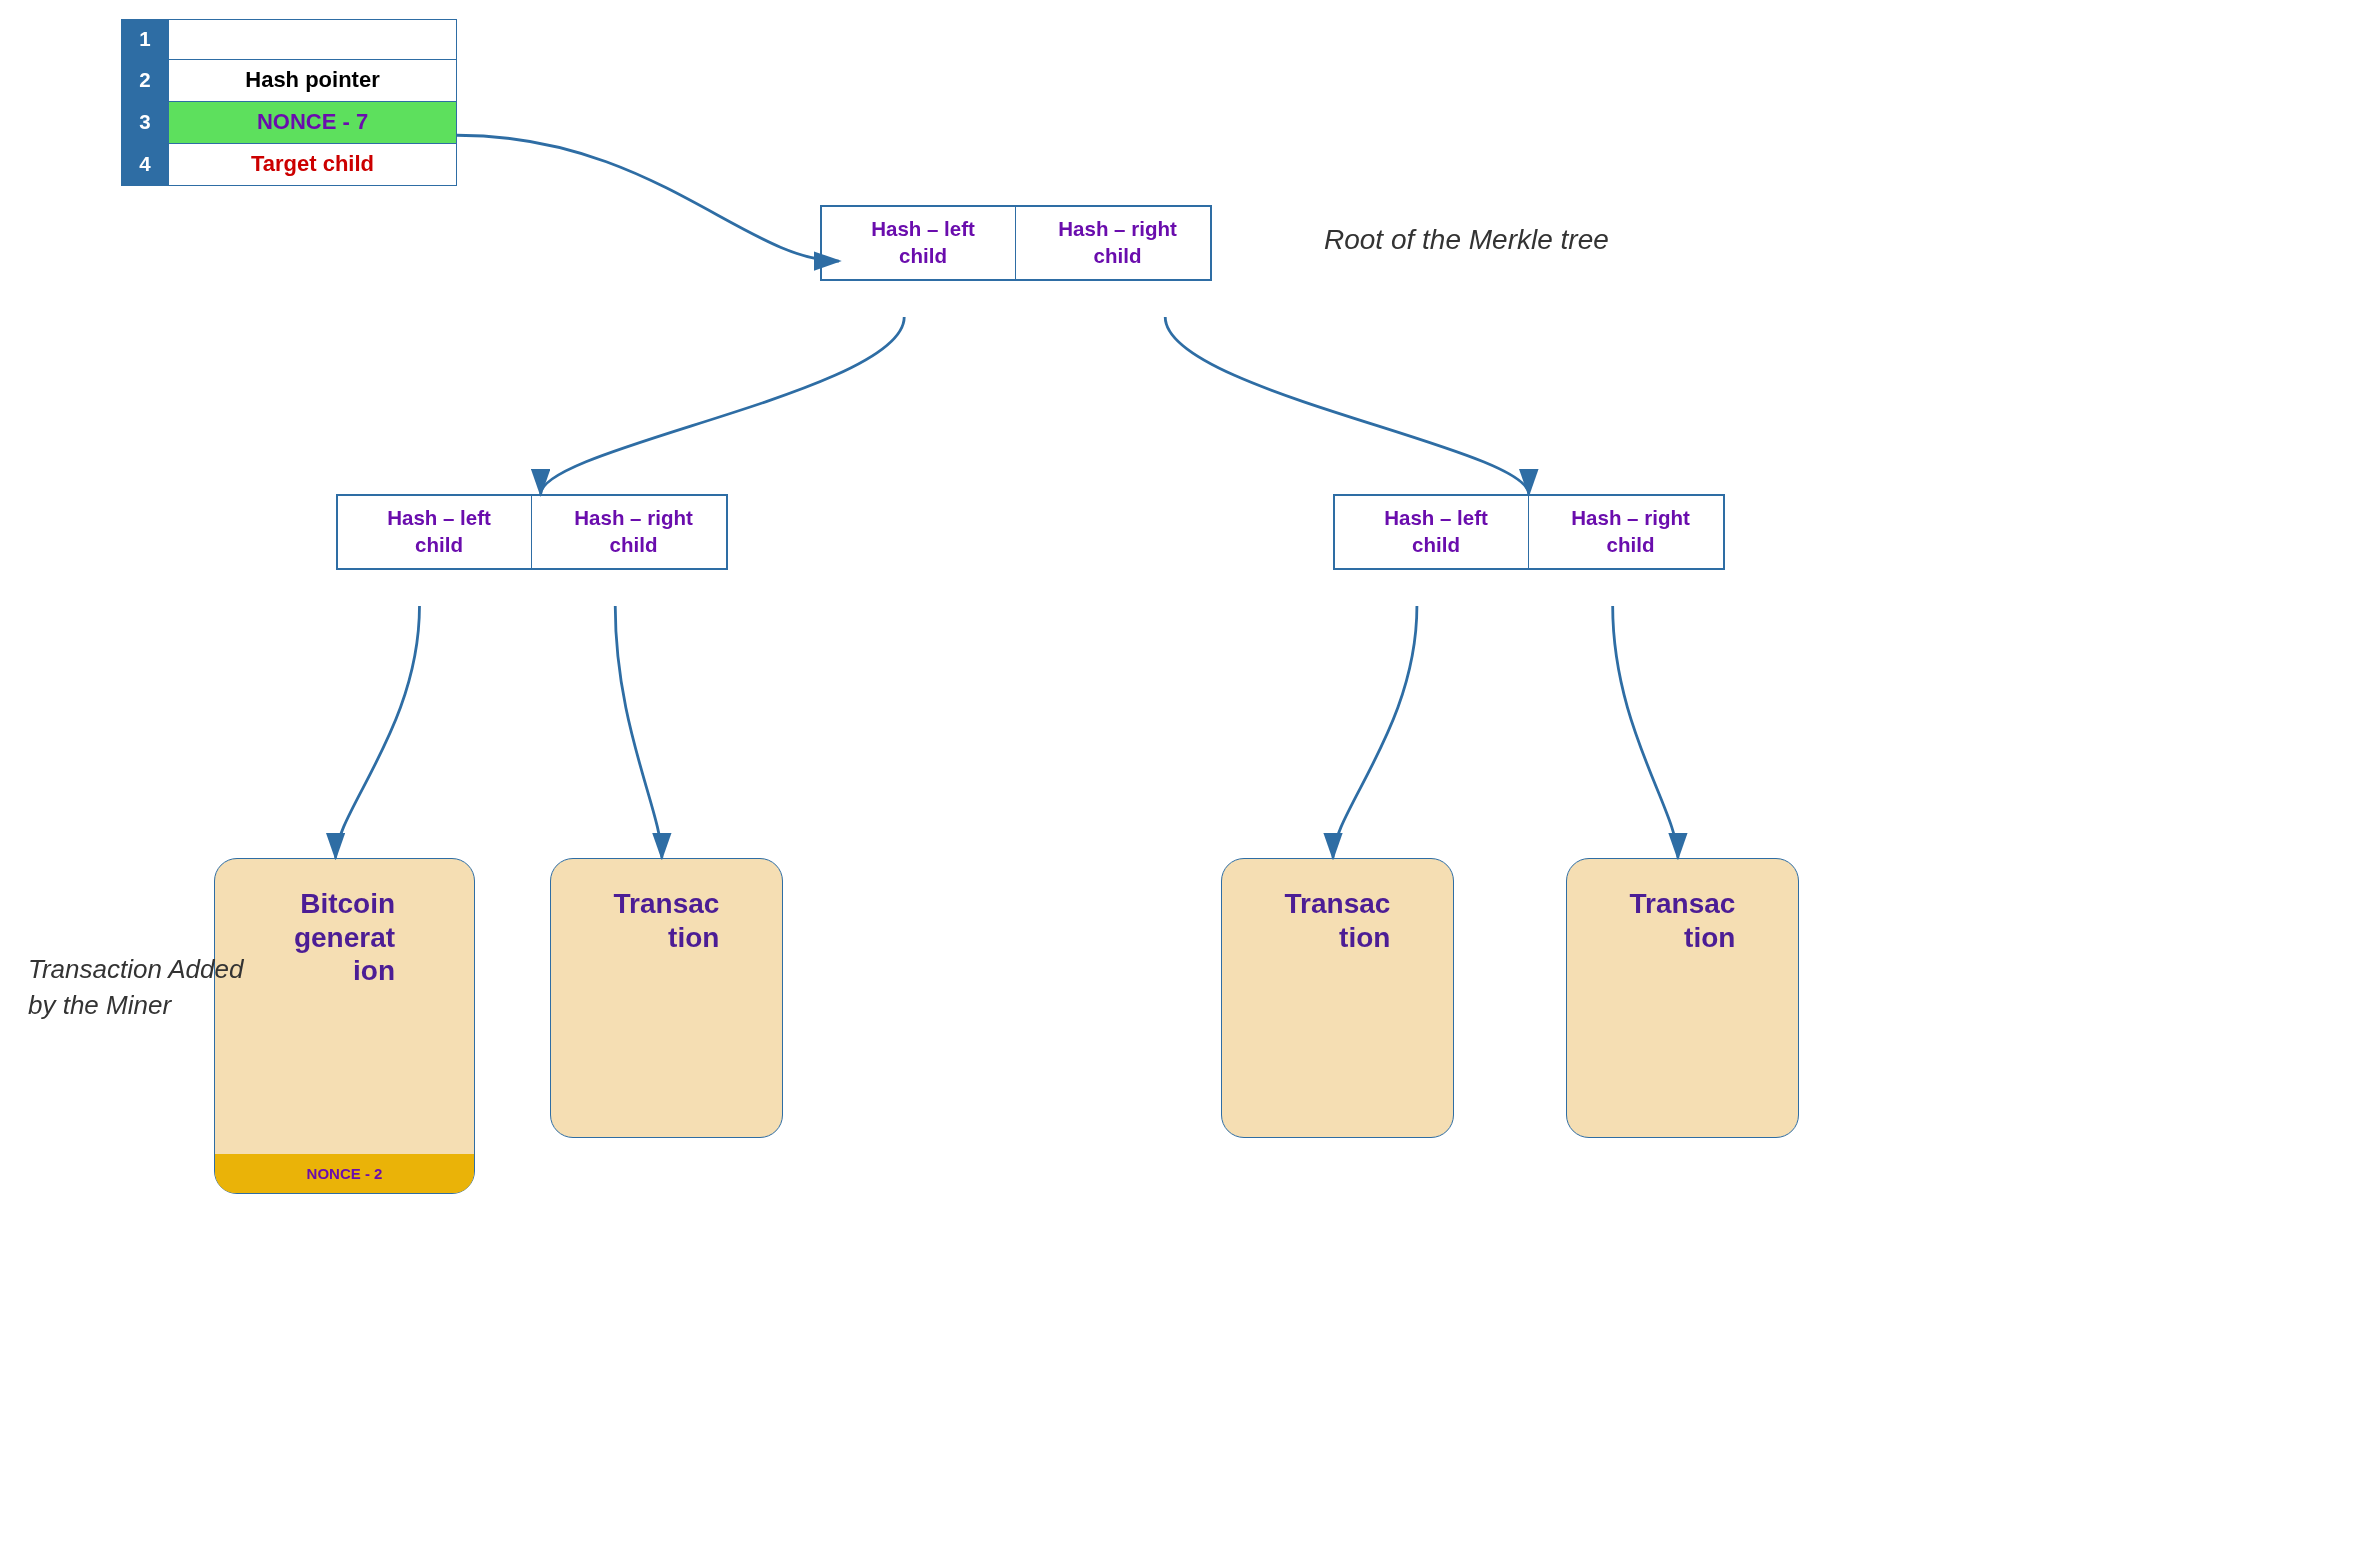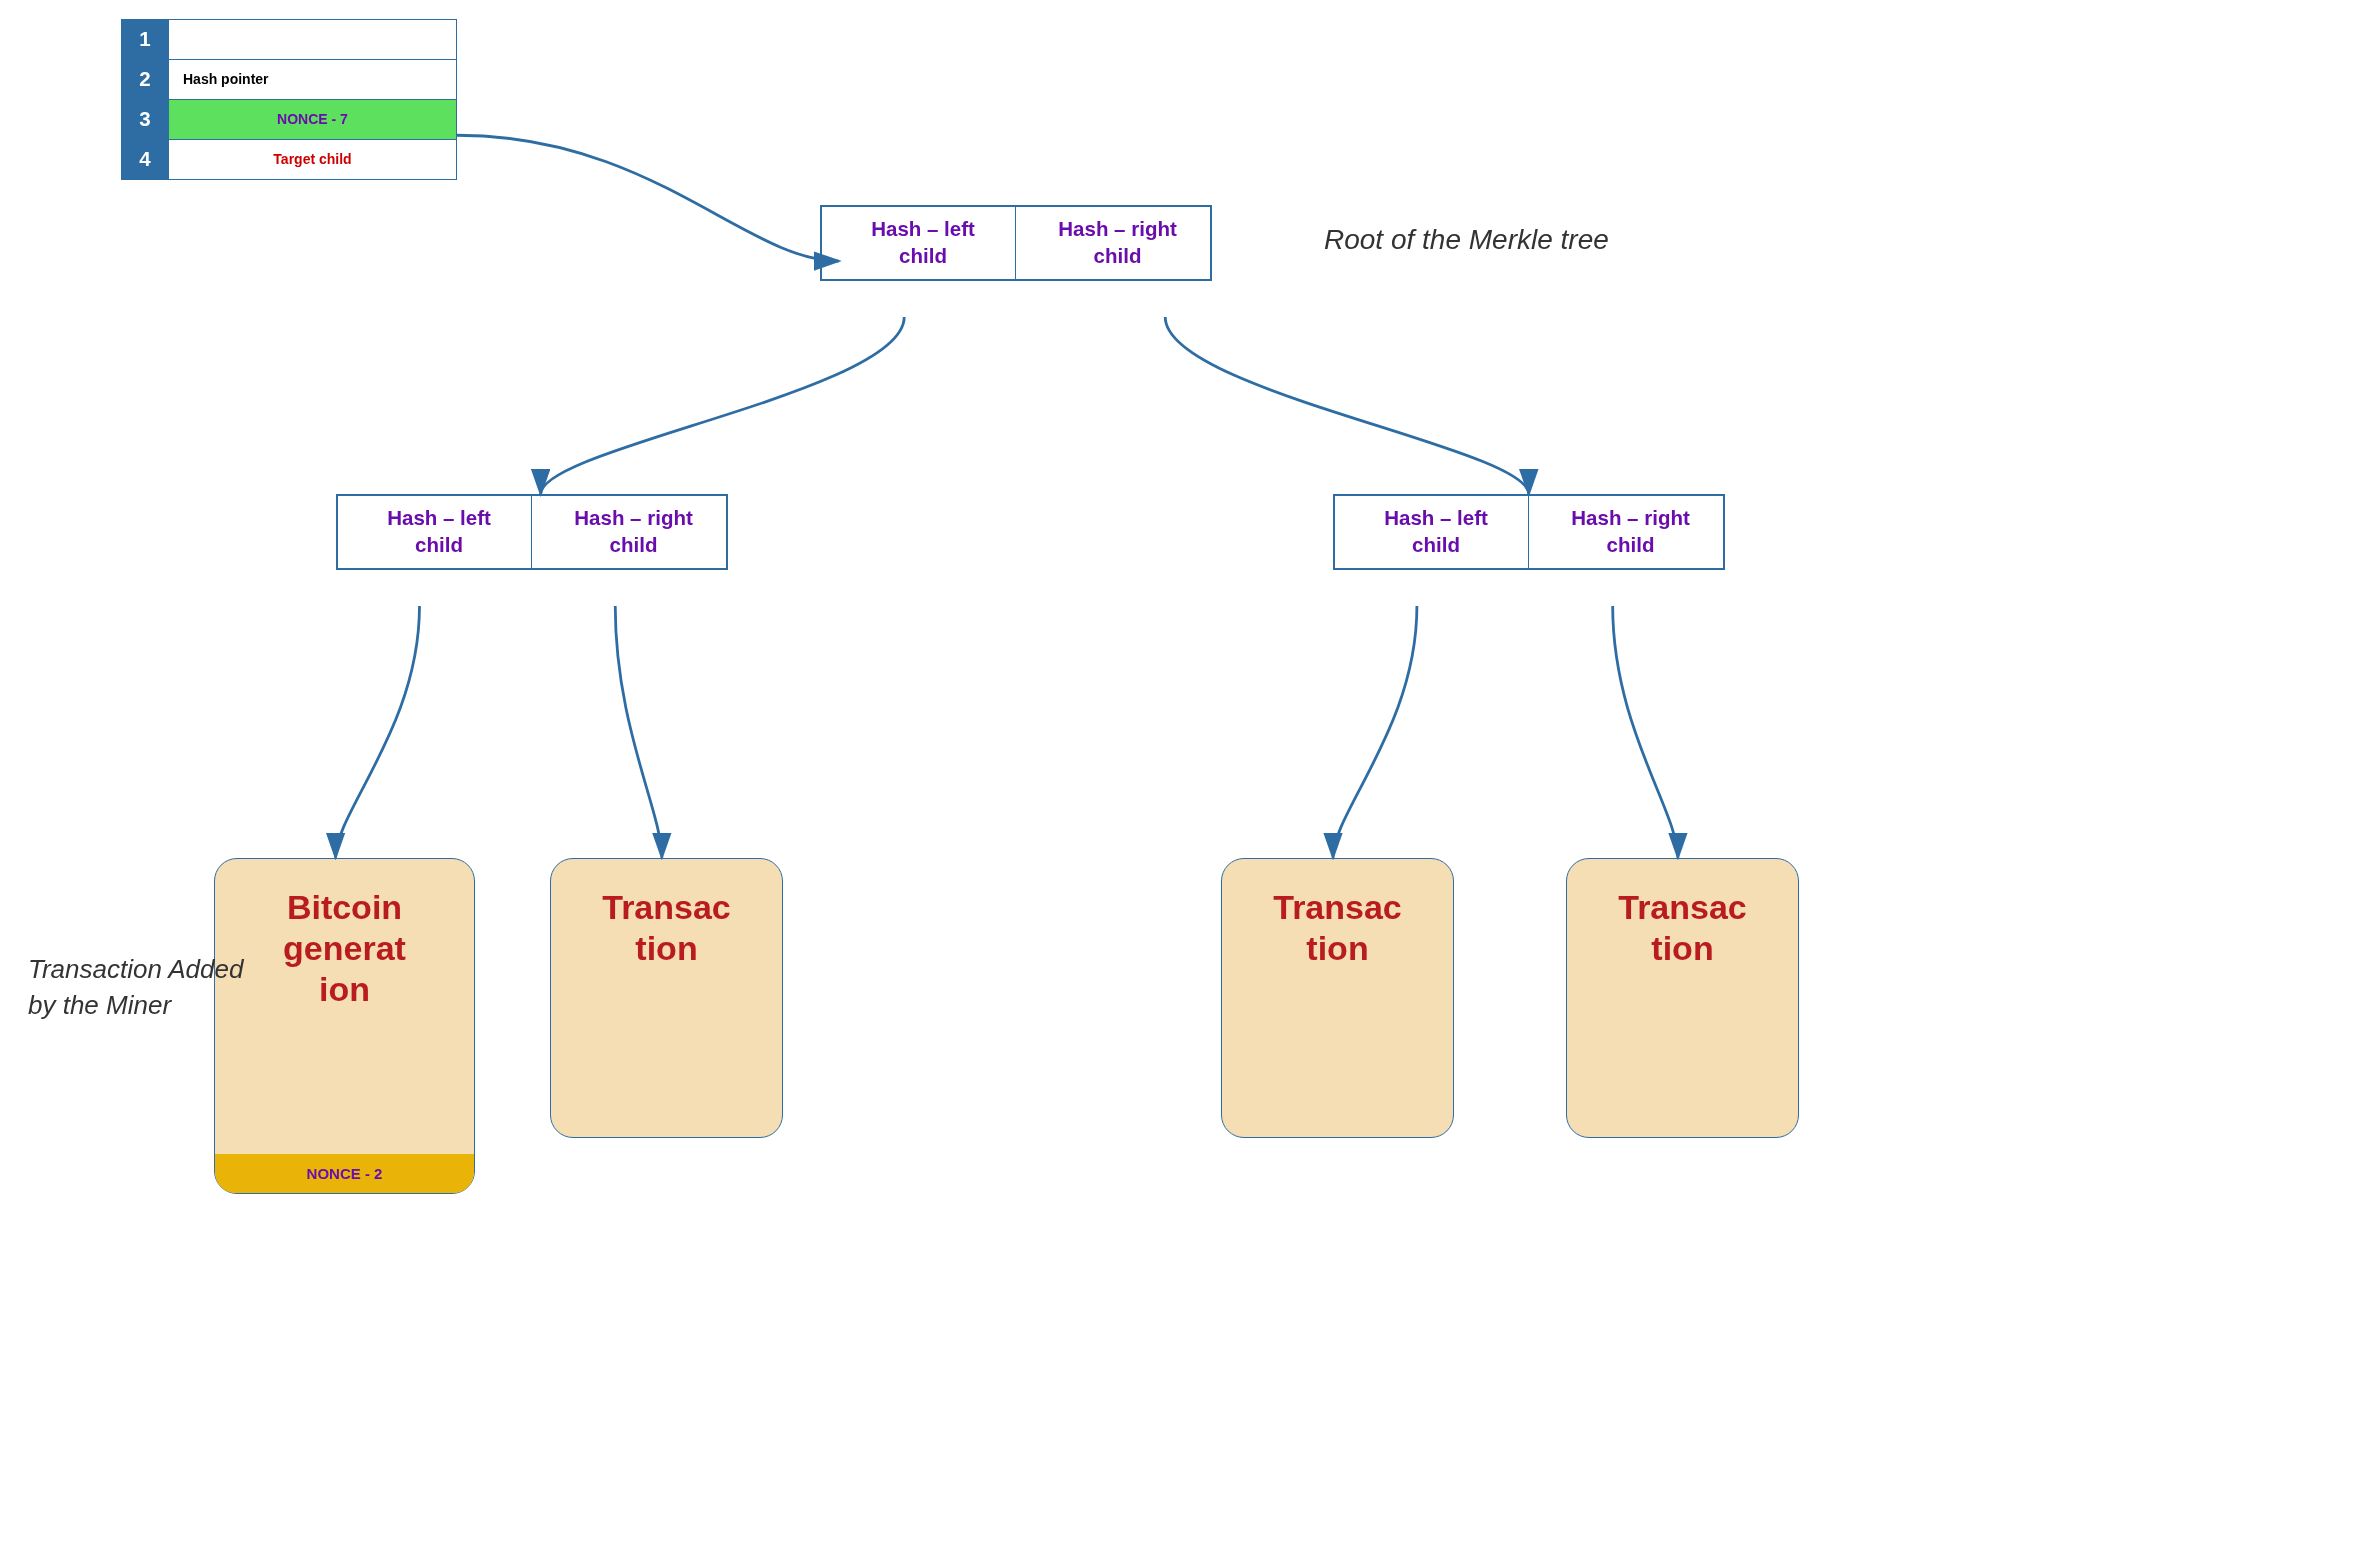--- a/index.html
+++ b/index.html
@@ -28,21 +28,22 @@
       background: #2e6da4;
       color: white;
       font-weight: bold;
       font-size: 20.5px;
       width: 47px;
       text-align: center;
       padding: 7.5px 4.7px;
     }
     .block-header .row-content {
       padding: 7.5px 14px;
-      font-size: 14px;
+      font-size: 22px;
+      text-align: center;
     }
     .row1-content { background: #fff; color: #333; }
     .row2-content { background: #fff; color: #000; font-size: 39px; font-weight: bold; }
     .row3-content { background: #5de05d; color: #6a0dad; font-weight: bold; text-align: center; }
     .row4-content { background: #fff; color: #cc0000; font-weight: bold; text-align: center; }
 
     
     .merkle-node {
       position: absolute;
       border: 2.3px solid #2e6da4;
@@ -68,24 +69,24 @@
       position: absolute;
       background: #f5deb3;
       border: 1.9px solid #2e6da4;
       border-radius: 23px;
       display: flex;
       flex-direction: column;
       align-items: center;
       justify-content: flex-start;
     }
     .tx-box .tx-text {
-      font-size: 34px;
-      font-weight: bold;
-      color: #b91c1c;
-      text-align: center;
+      font-size: 28px;
+      font-weight: bold;
+      color: #4c1d95;
+      text-align: right;
       padding: 28px 18.6px 9.3px 18.6px;
       line-height: 1.2;
     }
     .tx-box .nonce-bar {
       background: #eab308;
       color: #6a0dad;
       font-weight: bold;
       font-size: 15px;
       text-align: center;
       width: 100%;

